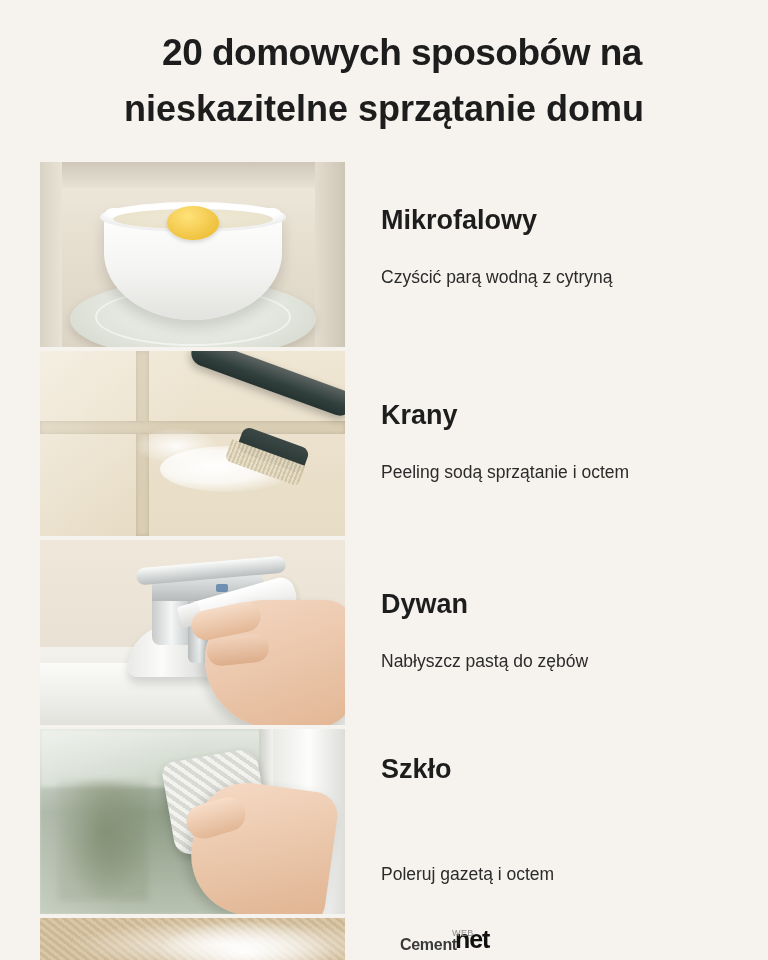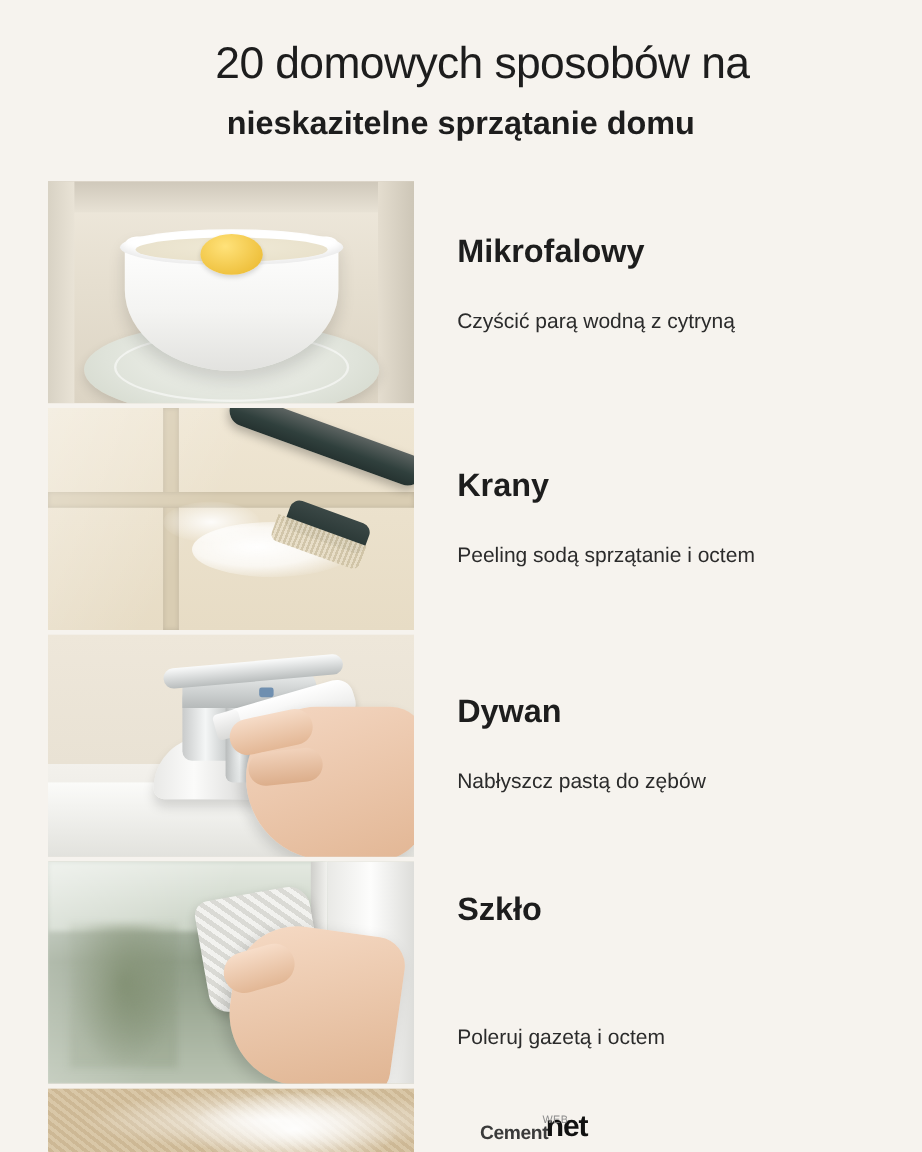--- a/index.html
+++ b/index.html
@@ -24,28 +24,28 @@
     background: #f6f3ee;
   }
 
   
   .heading {
     padding-top: 32px;
     text-align: center;
   }
   .heading-line1 {
     font-size: 37px;
-    font-weight: normal;
+    font-weight: bold;
     letter-spacing: -0.5px;
     color: #1d1d1d;
     line-height: 1.15;
     padding-left: 36px;
   }
   .heading-line2 {
-    font-size: 27px;
+    font-size: 36px;
     font-weight: bold;
     color: #1d1d1d;
     line-height: 1.2;
     margin-top: 12px;
   }
 
   
   .tips {
     margin-top: 32px;
     display: flex;

